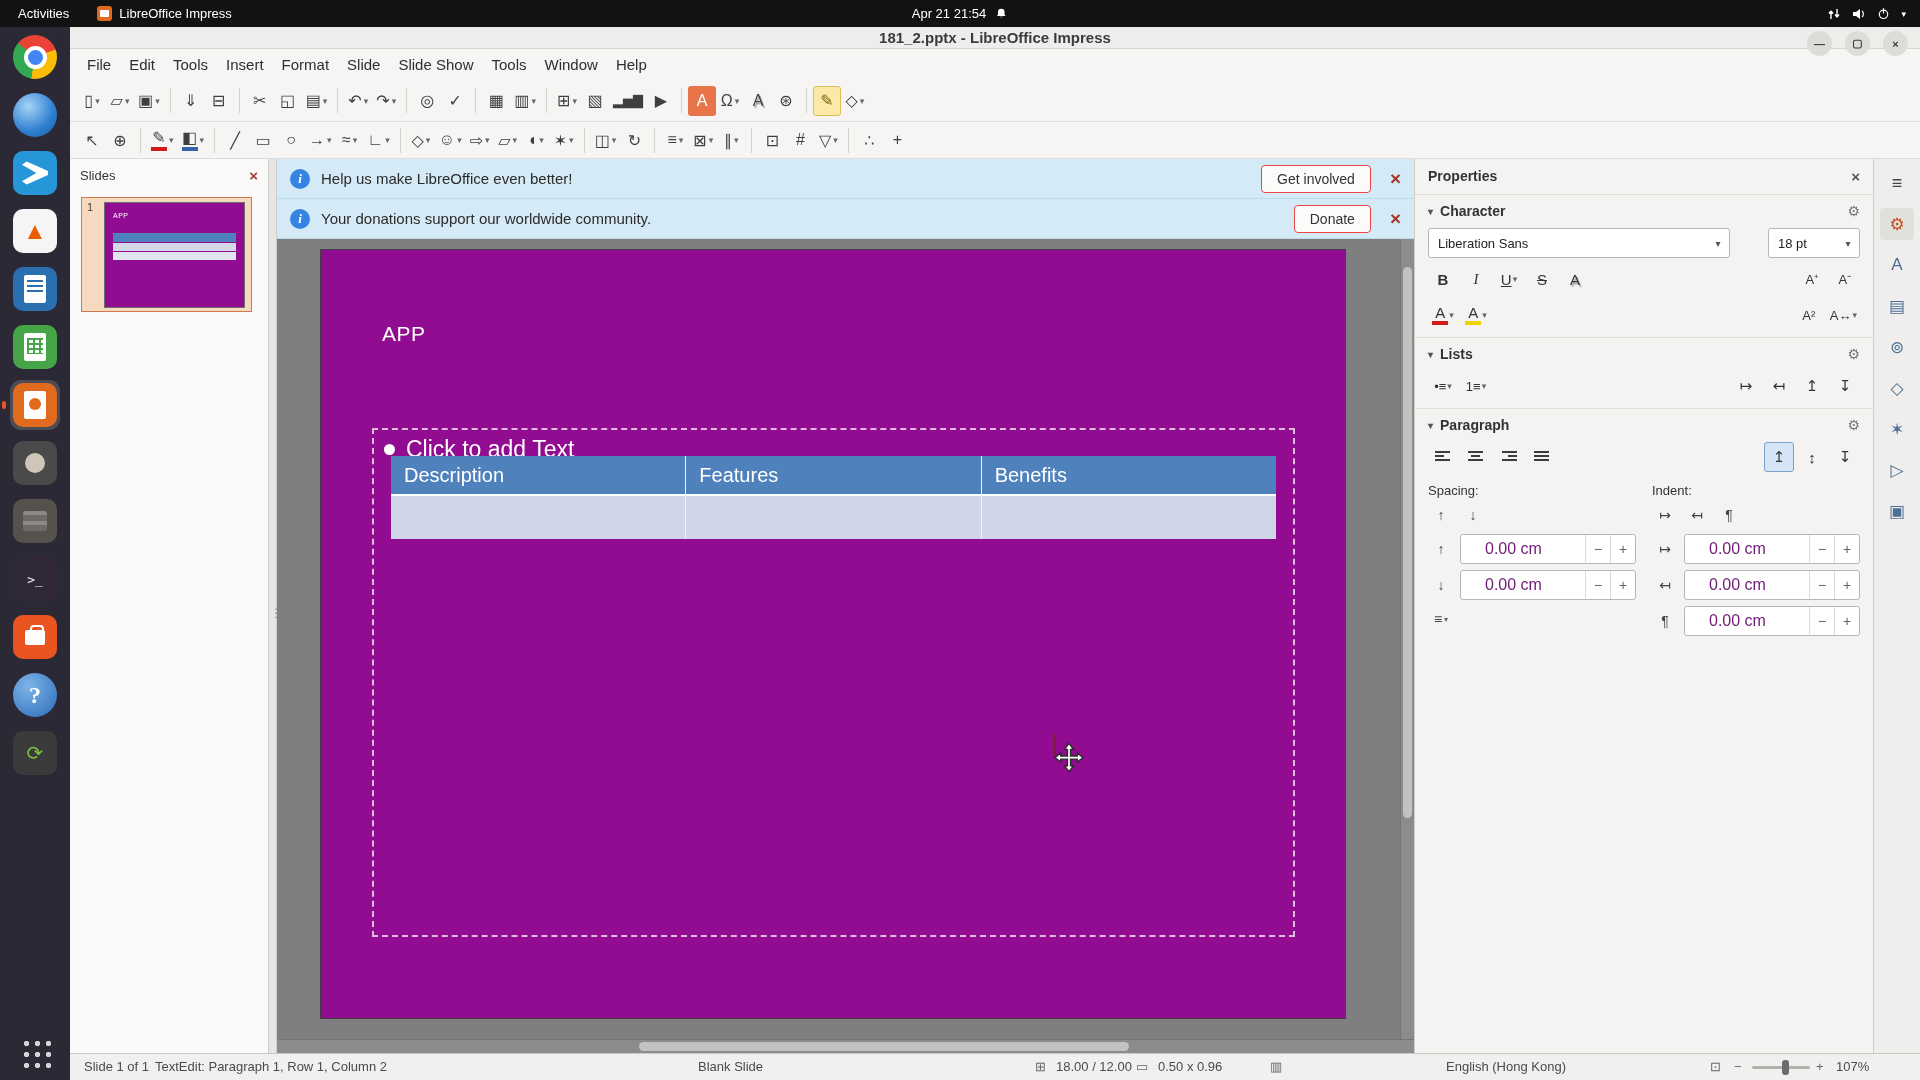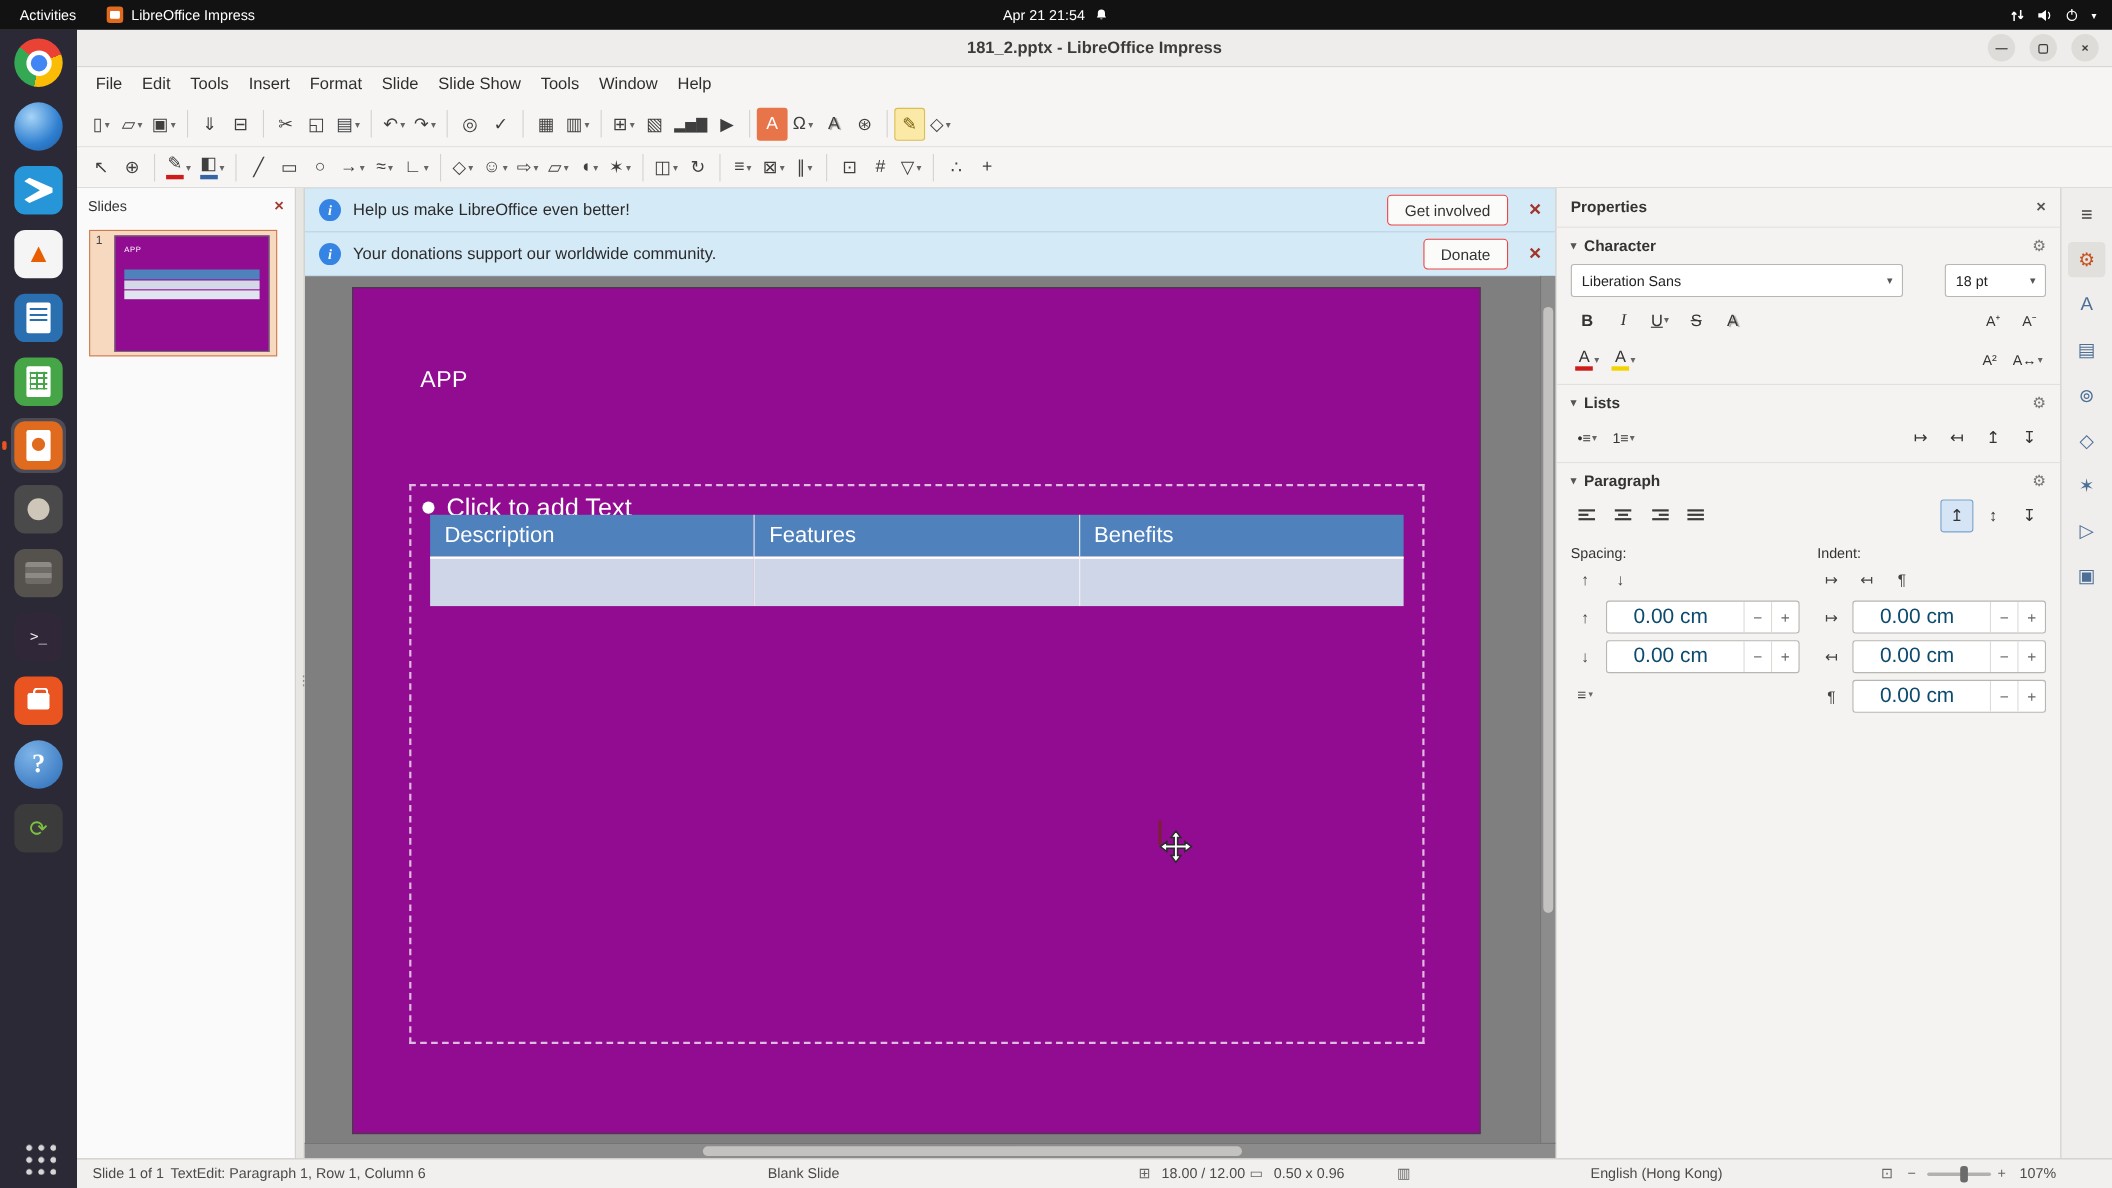--- a/index.html
+++ b/index.html
@@ -40,21 +40,21 @@
   .ic-terminal{background:#302838}.ic-terminal span{color:#eee;font-family:"DejaVu Sans Mono",monospace;font-size:13px}
   .ic-software{background:#e95420}.ic-software span{width:20px;height:15px;background:#fff;border-radius:2px;display:block;position:relative}
   .ic-software span::before{content:"";position:absolute;left:5px;top:-5px;width:10px;height:6px;border:2px solid #fff;border-bottom:none;border-radius:4px 4px 0 0}
   .ic-help{width:44px;height:44px;border-radius:50%;background:radial-gradient(circle at 35% 30%,#7db4e8,#2b6cb8)}
   .ic-help span{color:#fff;font-size:24px;font-weight:bold;font-family:"Liberation Serif",serif;display:flex;width:100%;height:100%;align-items:center;justify-content:center}
   .ic-utility{background:#3b3b3b}.ic-utility span{color:#7bc043;font-size:20px}
   .dock-grid{margin-top:auto;margin-bottom:12px;width:32px;height:32px;background:radial-gradient(#d6d6d6 2.4px,transparent 3px);background-size:11px 11px;background-position:2px 2px}
 
   
   .main{position:absolute;top:27px;left:70px;width:1850px;height:1053px;display:flex;flex-direction:column;background:#f6f5f4}
-  .titlebar{height:34px;background:#eeedeb;border-bottom:1px solid #d8d6d3;position:relative;display:flex;align-items:center;justify-content:center;font-size:15px;font-weight:600;color:#3b3b3b;flex:0 0 auto}
+  .titlebar{height:22px;background:#eeedeb;border-bottom:1px solid #d8d6d3;position:relative;display:flex;align-items:center;justify-content:center;font-size:15px;font-weight:600;color:#3b3b3b;flex:0 0 auto}
   .win-controls{position:absolute;right:12px;top:4px;display:flex;gap:13px}
   .win-btn{width:25px;height:25px;border-radius:50%;background:#dedcd9;color:#3b3b3b;display:flex;align-items:center;justify-content:center;font-size:11px}
   .menubar{height:31px;background:#f6f5f4;display:flex;align-items:center;padding-left:8px;font-size:15px;color:#2e2e2e;flex:0 0 auto}
   .menu-item{padding:4px 9px;border-radius:3px;white-space:nowrap}
   .toolbar{background:#f6f5f4;display:flex;align-items:center;padding:0 8px;border-bottom:1px solid #dedcda;flex:0 0 auto}
   .toolbar1{height:42px}.toolbar2{height:37px}
   .tbtn{height:30px;min-width:28px;padding:0 4px;display:flex;align-items:center;justify-content:center;font-size:16px;color:#3f3f3f;border-radius:3px;gap:1px;position:relative}
   .tbtn .dd{font-size:9px;color:#666;margin-left:1px}
   .tbtn.on-orange{background:#e8744a;color:#fff}
   .tbtn.on-yellow{background:#fbe9a8;border:1px solid #d9bd56;color:#7a650f}
@@ -127,21 +127,21 @@
   .fbtn.sel{background:#d5e5f5;border:1px solid #7aa3cc}
   .g-bold{font-weight:700}
   .g-italic{font-style:italic;font-family:"Liberation Serif",serif}
   .g-under{text-decoration:underline}
   .g-strike{text-decoration:line-through}
   .g-shadow{text-shadow:1.5px 1.5px 1px #9a9a9a}
   .sm{font-size:13px}
   .al{display:block}
   .al rect{fill:#3c3c3c}
   .spin{display:flex;align-items:center;height:30px;background:#fff;border:1px solid #b8b6b3;border-radius:3px;overflow:hidden;flex:1}
-  .spin-val{padding:0 24px;font-size:19px;color:#0c4a6e;flex:1;white-space:nowrap}
+  .spin-val{padding:0 24px;font-size:16px;color:#701a75;flex:1;white-space:nowrap}
   .spin-b{width:25px;height:100%;display:flex;align-items:center;justify-content:center;color:#666;border-left:1px solid #dddbd8;font-size:14px;flex:0 0 auto}
   .para-grid{display:flex;padding:2px 13px 0;gap:16px}
   .col-sp{width:208px;flex:0 0 auto}
   .col-in{flex:1}
   .plabel{font-size:13px;color:#333;padding:6px 0 4px}
   .irow{display:flex;align-items:center;gap:6px;margin-bottom:6px}
   .ibtn{width:26px;height:26px;display:flex;align-items:center;justify-content:center;border-radius:3px;color:#444;font-size:14px;flex:0 0 auto;gap:1px}
   .ibtn .dd{font-size:8px;color:#666}
 
   
@@ -761,21 +761,21 @@
         <span class="tab-ic">⊚</span>
         <span class="tab-ic">◇</span>
         <span class="tab-ic">✶</span>
         <span class="tab-ic">▷</span>
         <span class="tab-ic">▣</span>
       </div>
     </div>
 
     <div class="status">
       <span class="st" style="left:14px">Slide 1 of 1</span>
-      <span class="st" style="left:85px">TextEdit: Paragraph 1, Row 1, Column 6</span>
+      <span class="st" style="left:85px">TextEdit: Paragraph 1, Row 1, Column 2</span>
       <span class="st" style="left:628px">Blank Slide</span>
       <span class="st ic" style="left:965px">⊞</span>
       <span class="st" style="left:986px">18.00 / 12.00</span>
       <span class="st ic" style="left:1066px">▭</span>
       <span class="st" style="left:1088px">0.50 x 0.96</span>
       <span class="st ic" style="left:1200px">▥</span>
       <span class="st" style="left:1376px">English (Hong Kong)</span>
       <span class="st ic" style="left:1640px">⊡</span>
       <span class="st ic" style="left:1664px">−</span>
       <div class="zoom-track">

